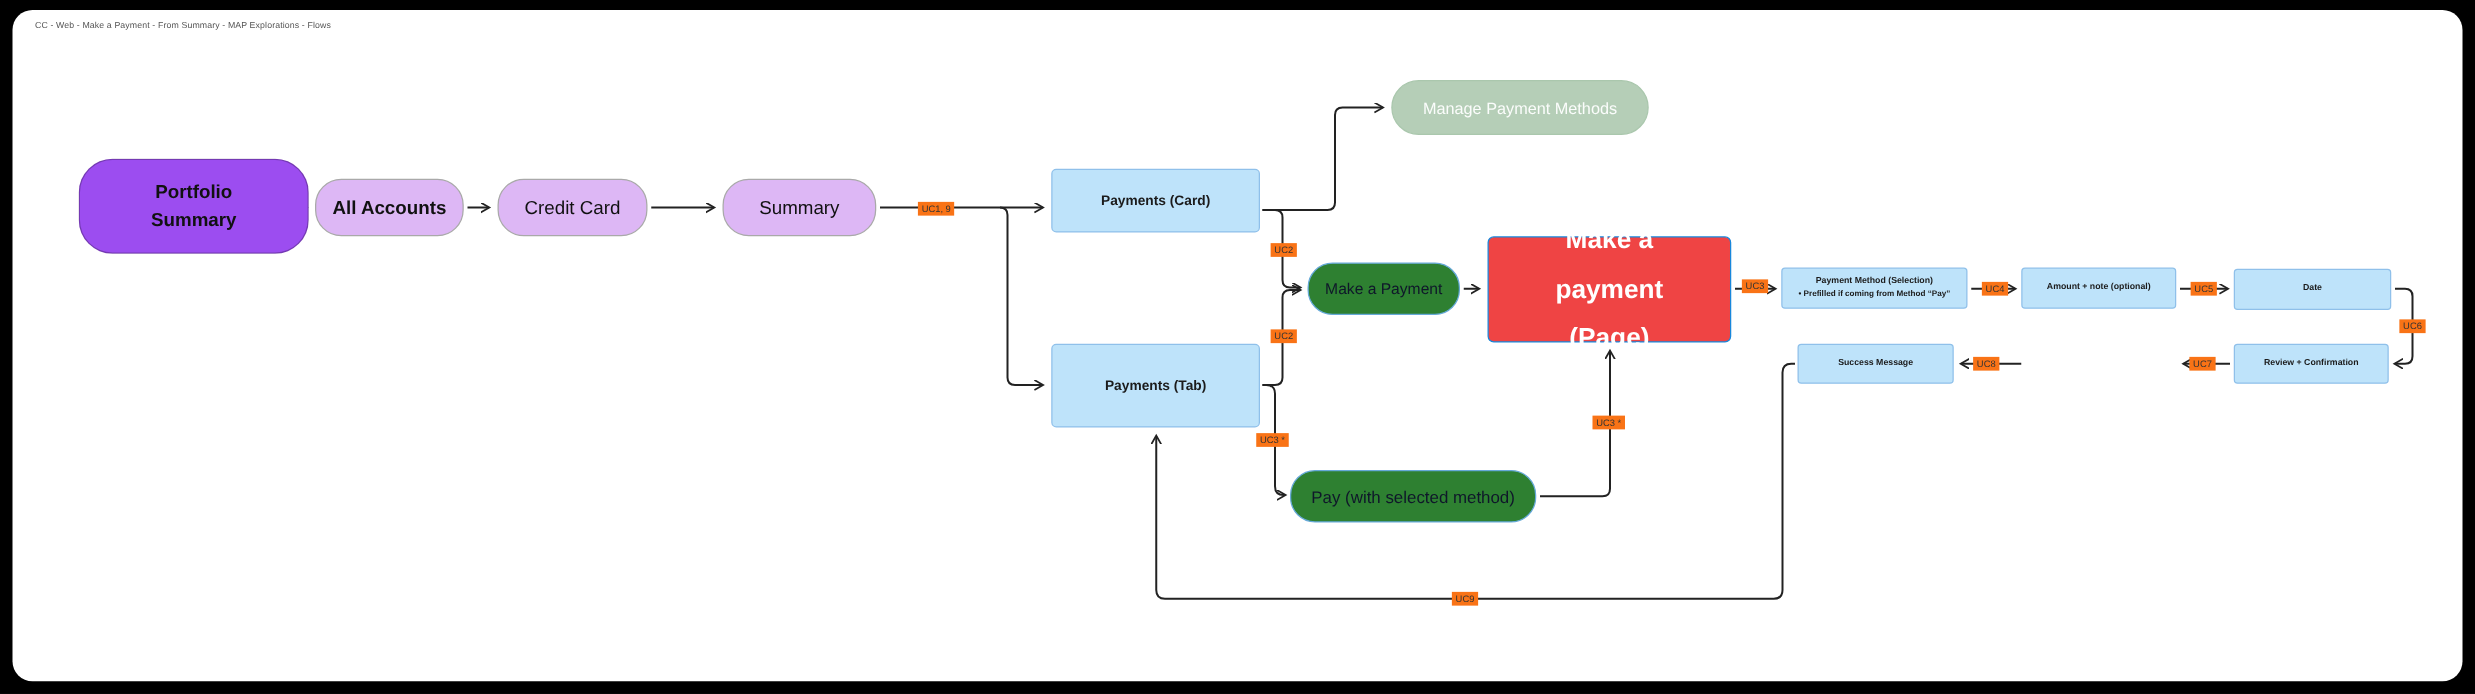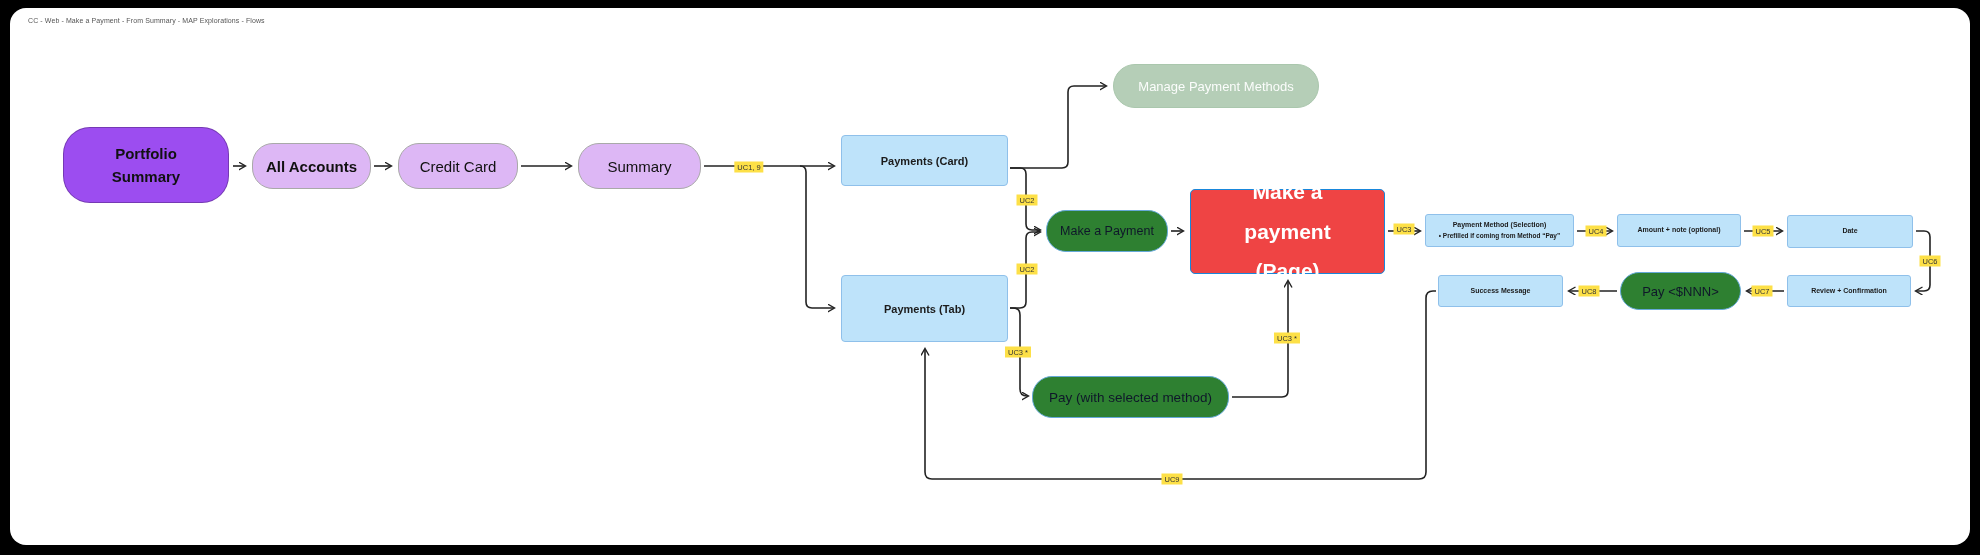--- a/index.html
+++ b/index.html
@@ -11,21 +11,21 @@
   .node { position:absolute; display:flex; align-items:center; justify-content:center; text-align:center; color:#111; }
   .pill-bright { background:#9C4DF0; border:1px solid rgba(0,0,0,.25); border-radius:27px; font-weight:bold; font-size:15px; line-height:1.55; }
   .pill-light { background:#DDB7F5; border:1px solid #a9a9a9; border-radius:21px; font-size:15px; }
   .bold { font-weight:bold; }
   .bluebox { background:#BEE3FA; border:1px solid #8FC0EA; border-radius:4px; font-weight:bold; font-size:11px; color:#1b1b1b; }
   .sbox { background:#BEE3FA; border:1px solid #8FC0EA; border-radius:3px; font-weight:bold; font-size:7px; color:#1b1b1b; flex-direction:column; line-height:1.5; }
   .sbox .note { font-weight:bold; font-size:6.5px; }
   .greenpill { background:#2E8031; border:1.5px solid #66A9D8; border-radius:20px; color:#0f172a; }
   .fadedpill { background:#B5CEB7; border:1px solid #aac7ad; border-radius:22px; color:rgba(255,255,255,.95); font-size:13px; }
   .bigblue { background:#ef4444; border:1px solid #1887db; border-radius:5px; color:#fff; font-weight:bold; font-size:21px; line-height:1.9; }
-  .elabel { position:absolute; transform:translate(-50%,-50%); background:#fde047; padding:1px 3px; font-size:7.5px; color:#333; white-space:nowrap; }
+  .elabel { position:absolute; transform:translate(-50%,-50%); background:#f97316; padding:1px 3px; font-size:7.5px; color:#333; white-space:nowrap; }
 </style>
 </head>
 <body>
 
 <div id="stage">
   <div id="canvas">
     <div id="breadcrumb">CC - Web - Make a Payment - From Summary - MAP Explorations - Flows</div>
   </div>
 
   <svg class="edges" viewBox="0 0 1980 555">
@@ -49,21 +49,21 @@
       <path d="M1388,231 H1420" marker-end="url(#arr)"></path>
       <path d="M1577,231 H1612" marker-end="url(#arr)"></path>
       <path d="M1744,231 H1782" marker-end="url(#arr)"></path>
       <path d="M1916,231 H1924 Q1930,231 1930,237 V285 Q1930,291 1924,291 H1916" marker-end="url(#arr)"></path>
       <path d="M1784,291 H1747" marker-end="url(#arr)"></path>
       <path d="M1617,291 H1569" marker-end="url(#arr)"></path>
       <path d="M1436,291 H1433 Q1426,291 1426,298 V472 Q1426,479 1419,479 H932 Q925,479 925,472 V349" marker-end="url(#arr)"></path>
     </g>
   </svg>
 
-  <div class="node pill-bright" style="left:63px; top:127px; width:166px; height:76px; padding:0 30px;">Portfolio Summary</div>
+  <div class="node pill-bright" style="left:63px; top:127px; width:184px; height:76px; padding:0 30px;">Portfolio Summary</div>
 
   <div class="node pill-light bold" style="left:252px; top:143px; width:119px; height:46px;">All Accounts</div>
 
   <div class="node pill-light" style="left:398px; top:143px; width:120px; height:46px;">Credit Card</div>
 
   <div class="node pill-light" style="left:578px; top:143px; width:123px; height:46px;">Summary</div>
 
   <div class="node bluebox" style="left:841px; top:135px; width:167px; height:51px;">Payments (Card)</div>
 
   <div class="node bluebox" style="left:841px; top:275px; width:167px; height:67px;">Payments (Tab)</div>
@@ -80,21 +80,20 @@
     <span>Payment Method (Selection)</span>
     <span class="note">•  Prefilled if coming from Method “Pay”</span>
   </div>
 
   <div class="node sbox" style="left:1617px; top:214px; width:124px; height:33px;">Amount + note (optional)</div>
 
   <div class="node sbox" style="left:1787px; top:215px; width:126px; height:33px;">Date</div>
 
   <div class="node sbox" style="left:1787px; top:275px; width:124px; height:32px;">Review + Confirmation</div>
 
-  <div class="node greenpill" style="left:1620px; top:272px; width:121px; height:38px; font-size:13px;">Pay &lt;$NNN&gt;</div>
 
   <div class="node sbox" style="left:1438px; top:275px; width:125px; height:32px;">Success Message</div>
 
   <span class="elabel" style="left:749px; top:167px;">UC1, 9</span>
   <span class="elabel" style="left:1027px; top:200px;">UC2</span>
   <span class="elabel" style="left:1027px; top:269px;">UC2</span>
   <span class="elabel" style="left:1018px; top:352px;">UC3 *</span>
   <span class="elabel" style="left:1287px; top:338px;">UC3 *</span>
   <span class="elabel" style="left:1404px; top:213px;margin-top:16px;">UC3</span>
   <span class="elabel" style="left:1596px; top:231px;">UC4</span>

